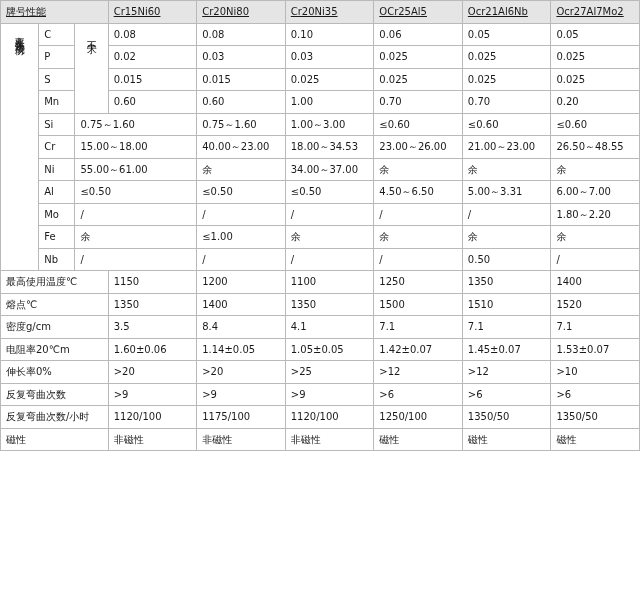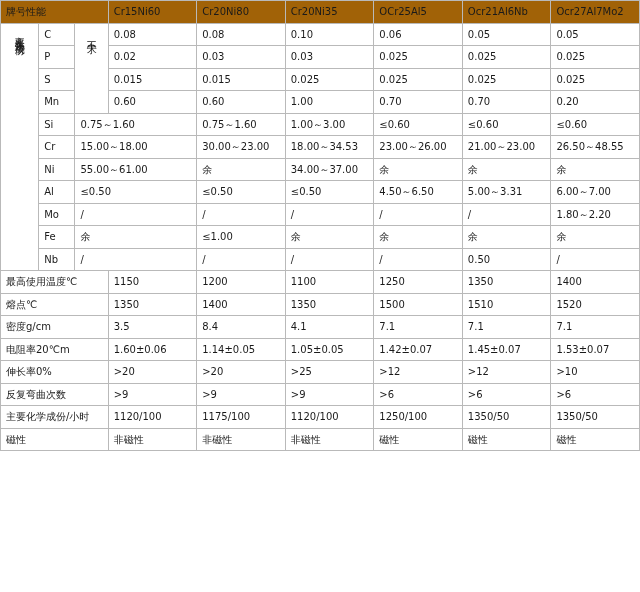--- a/index.html
+++ b/index.html
@@ -26,21 +26,22 @@
     padding: 4px 5px;
     vertical-align: top;
     word-break: break-all;
   }
   .col-label     { width: 38px; }
   .col-sublabel  { width: 36px; }
   .col-mid       { width: 33px; }
   .col-val       { width: 88px; }
   .hdr td {
     font-weight: normal;
-    background: #a16207;
+    background: #e5e5e5;
+    text-decoration: underline;
   }
   .rot-label {
     text-align: center;
     vertical-align: middle;
     line-height: 1.55;
     letter-spacing: 0;
   }
   .vert-word {
     writing-mode: vertical-rl;
     text-orientation: upright;
@@ -127,21 +128,21 @@
     <td>0.75～1.60</td>
     <td>1.00～3.00</td>
     <td>≤0.60</td>
     <td>≤0.60</td>
     <td>≤0.60</td>
   </tr>
 
   <tr>
     <td>Cr</td>
     <td colspan="2">15.00～18.00</td>
-    <td>30.00～23.00</td>
+    <td>40.00～23.00</td>
     <td>18.00～34.53</td>
     <td>23.00～26.00</td>
     <td>21.00～23.00</td>
     <td>26.50～48.55</td>
   </tr>
 
   <tr>
     <td>Ni</td>
     <td colspan="2">55.00～61.00</td>
     <td>余</td>
@@ -245,21 +246,21 @@
     <td colspan="3">反复弯曲次数</td>
     <td>&gt;9</td>
     <td>&gt;9</td>
     <td>&gt;9</td>
     <td>&gt;6</td>
     <td>&gt;6</td>
     <td>&gt;6</td>
   </tr>
 
   <tr>
-    <td colspan="3">主要化学成份/小时</td>
+    <td colspan="3">反复弯曲次数/小时</td>
     <td>1120/100</td>
     <td>1175/100</td>
     <td>1120/100</td>
     <td>1250/100</td>
     <td>1350/50</td>
     <td>1350/50</td>
   </tr>
 
   <tr>
     <td colspan="3">磁性</td>

